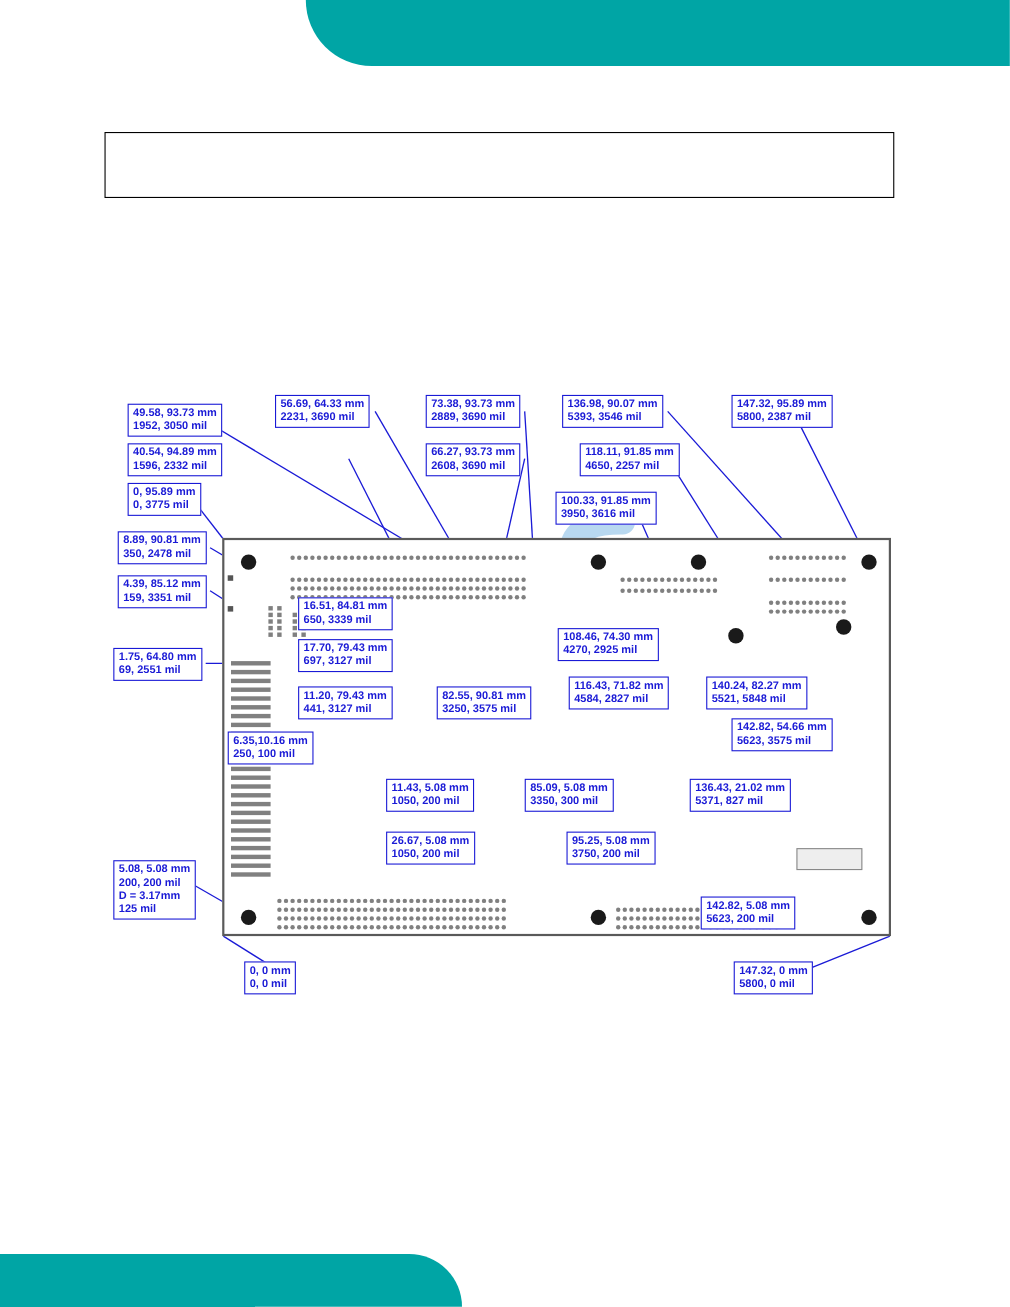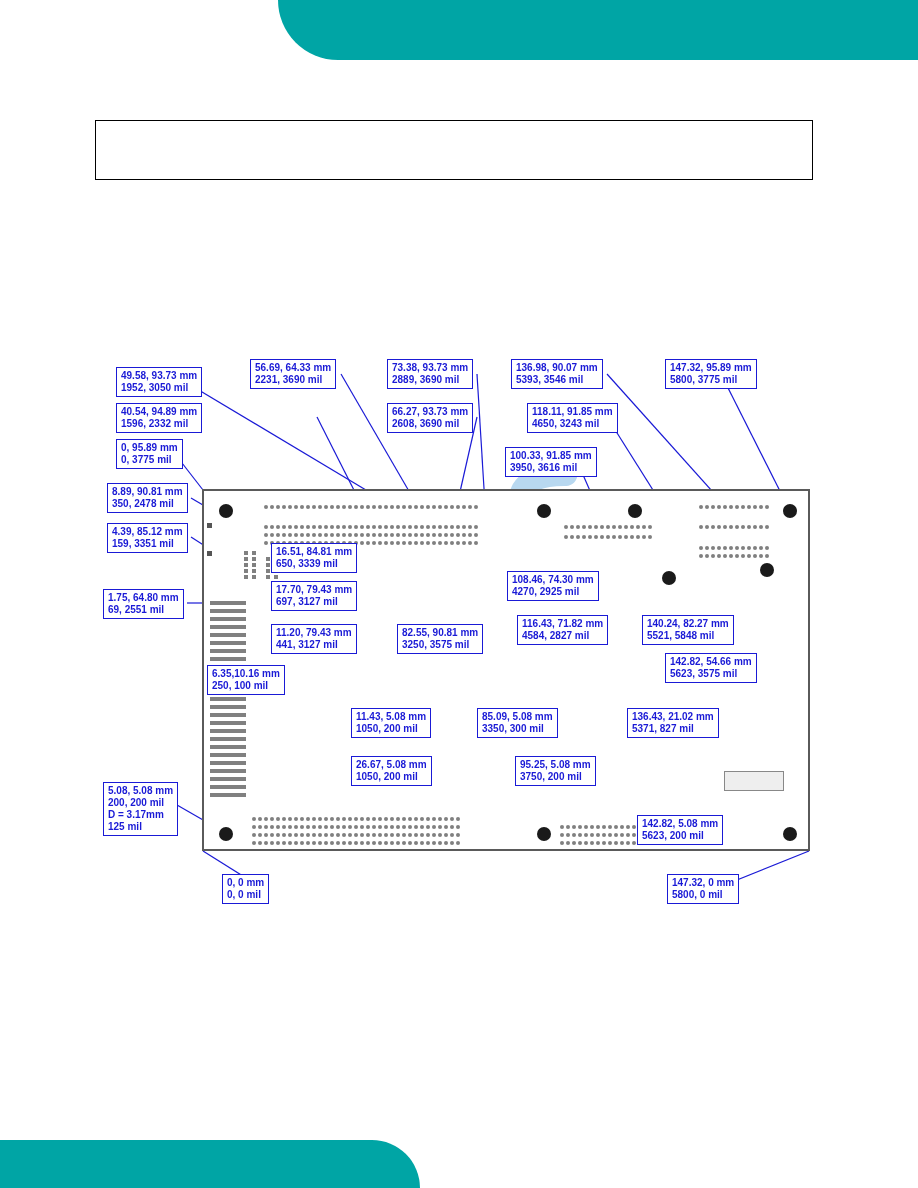--- a/index.html
+++ b/index.html
@@ -631,33 +631,33 @@
   <div class="lbl" style="left:280px; top:2px">
       <span>73.38, 93.73 mm</span>
       <span>2889, 3690 mil</span>
     </div>
   <div class="lbl" style="left:404px; top:2px">
       <span>136.98, 90.07 mm</span>
       <span>5393, 3546 mil</span>
     </div>
   <div class="lbl" style="left:558px; top:2px">
       <span>147.32, 95.89 mm</span>
-      <span>5800, 3775 mil</span>
+      <span>5800, 2387 mil</span>
     </div>
   <div class="lbl" style="left:9px; top:46px">
       <span>40.54, 94.89 mm</span>
       <span>1596, 2332 mil</span>
     </div>
   <div class="lbl" style="left:280px; top:46px">
       <span>66.27, 93.73 mm</span>
       <span>2608, 3690 mil</span>
     </div>
   <div class="lbl" style="left:420px; top:46px">
       <span>118.11,  91.85 mm</span>
-      <span>4650, 3243 mil</span>
+      <span>4650, 2257 mil</span>
     </div>
   <div class="lbl" style="left:9px; top:82px">
       <span>0, 95.89 mm</span>
       <span>0, 3775 mil</span>
     </div>
   <div class="lbl" style="left:398px; top:90px">
       <span>100.33,  91.85 mm</span>
       <span>3950, 3616 mil</span>
     </div>
   <div class="lbl" style="left:0px; top:126px">

